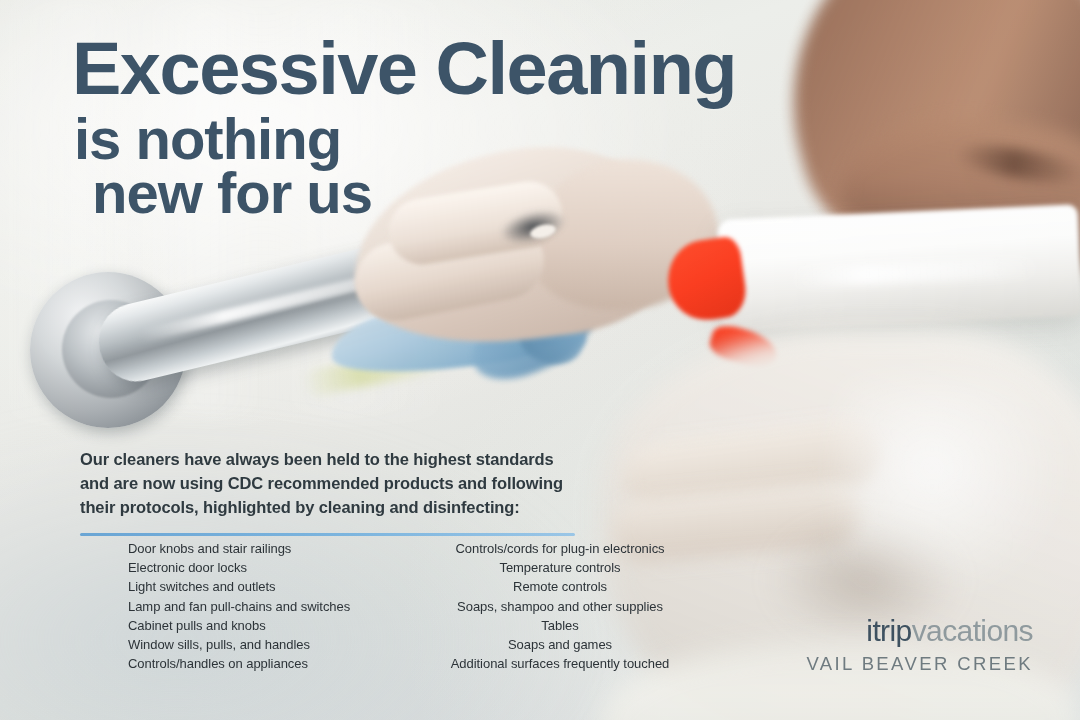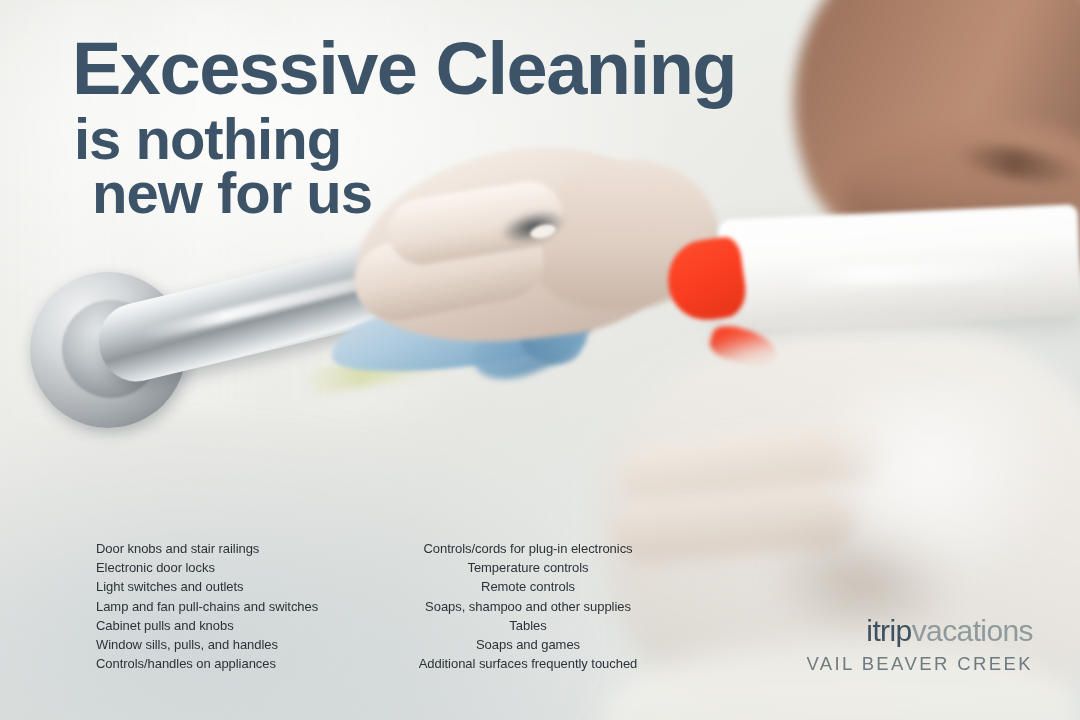--- a/index.html
+++ b/index.html
@@ -351,21 +351,21 @@
     border-radius: 2px;
   }
 
   .lists {
     position: absolute;
     left: 96px; top: 539px;
     display: flex;
     gap: 52px;
   }
   .list-col { display: flex; flex-direction: column; }
-  .list-col.left  { width: 250px; }
+  .list-col.left  { width: 250px; margin-left: 32px; }
   .list-col.right { width: 260px; text-align: center; }
   .list-item {
     color: #2c3338;
     font-size: 13px;
     line-height: 19.2px;
     letter-spacing: -.05px;
     white-space: nowrap;
   }
 
   .logo {
@@ -439,20 +439,24 @@
   </div>
 
   <div class="content">
 
     <div class="headline-block">
       <div class="headline-main">Excessive Cleaning</div>
       <div class="headline-sub l1">is nothing</div>
       <div class="headline-sub l2">new for us</div>
     </div>
 
+    <div class="body-block">
+      <p class="body-para">Our cleaners have always been held to the highest standards and are now using CDC recommended products and following their protocols, highlighted by cleaning and disinfecting:</p>
+      <div class="divider"></div>
+    </div>
 
     <div class="lists">
       <div class="list-col left">
         <div class="list-item">Door knobs and stair railings</div>
         <div class="list-item">Electronic door locks</div>
         <div class="list-item">Light switches and outlets</div>
         <div class="list-item">Lamp and fan pull-chains and switches</div>
         <div class="list-item">Cabinet pulls and knobs</div>
         <div class="list-item">Window sills, pulls, and handles</div>
         <div class="list-item">Controls/handles on appliances</div>

